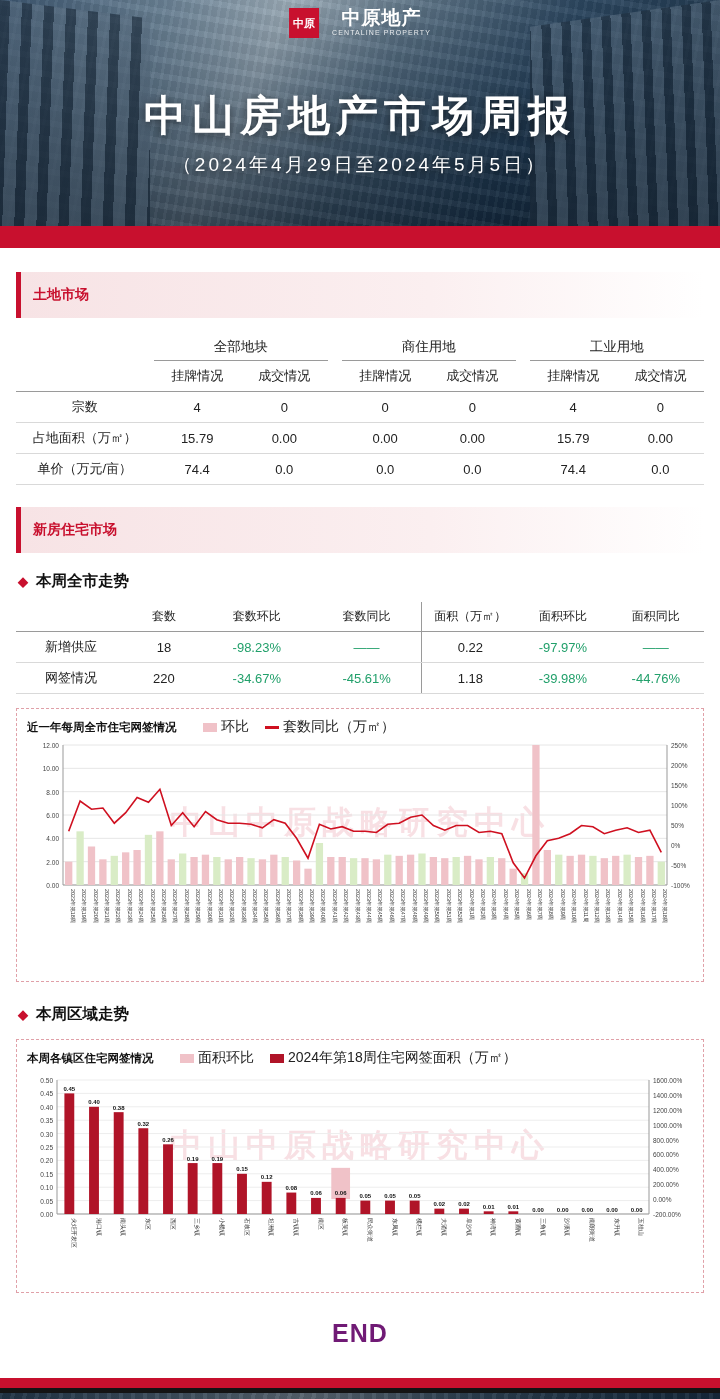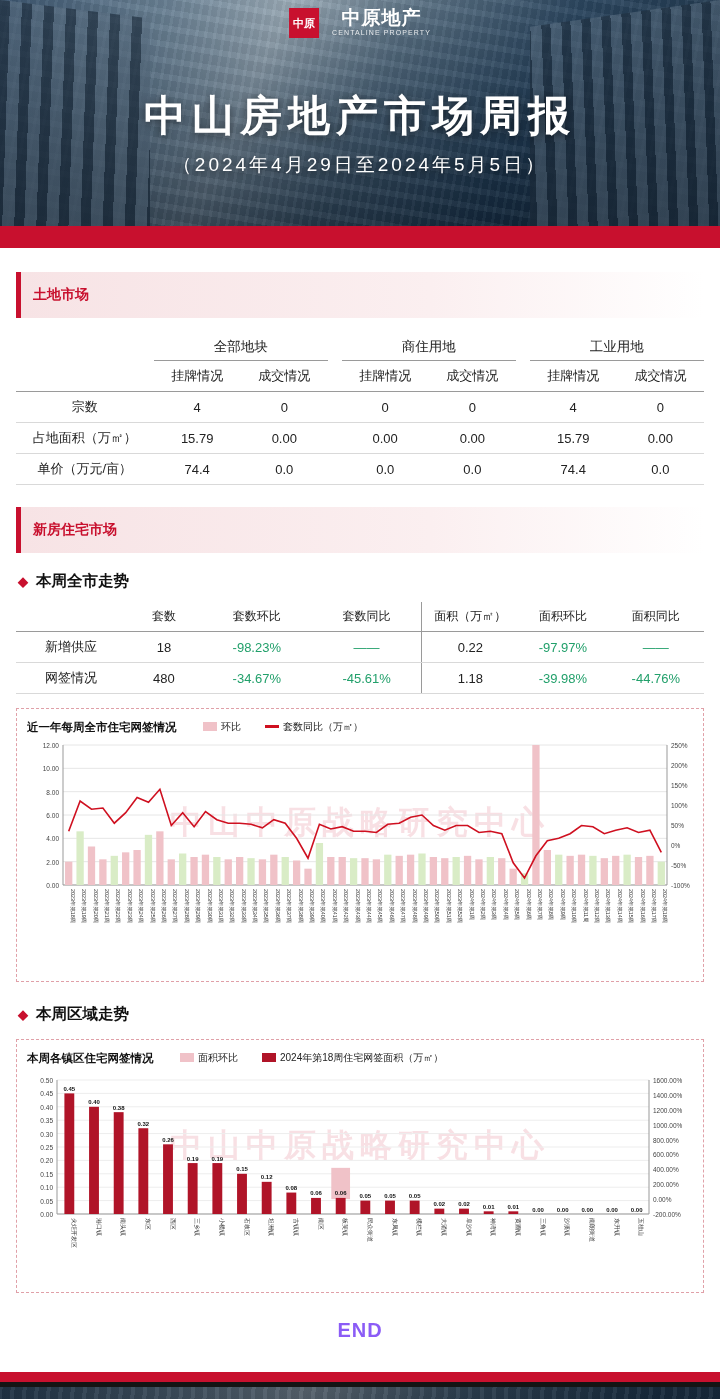--- a/index.html
+++ b/index.html
@@ -108,35 +108,35 @@
   .week-table td{ border-bottom:1px solid #d9d9d9; font-size:13px; padding:7px 2px;}
   .green{ color:#22a06b; }
   .vline{ border-left:1px solid #9a9a9a; }
 
   
   .chartbox{
     border:1px dashed #e0a0a8; margin-top:14px; padding:8px 6px 4px 6px; position:relative;
     background:#fff;
   }
   .chart-title{ font-size:11.5px; font-weight:bold; color:#111; margin:0 0 2px 4px; display:inline-block;}
-  .legend{ display:inline-flex; gap:24px; margin-left:22px; vertical-align:middle; font-size:10px;}
+  .legend{ display:inline-flex; gap:16px; margin-left:22px; vertical-align:middle; font-size:14px;}
   .legend span.sw{ display:inline-block; width:14px; height:9px; vertical-align:-1px; margin-right:4px;}
   .sw-pink{ background:#f0c2c8; }
   .sw-line{ background:#cf1020; height:3px !important; vertical-align:2px !important;}
   .sw-dark{ background:#b01428; }
   .watermark{
     position:absolute; left:0; right:0; top:42%; transform:translateY(-50%);
     text-align:center; font-size:32px; font-weight:bold;
     color: rgba(200,16,46,0.13); letter-spacing:6px; pointer-events:none; white-space:nowrap;
   }
   .plot{ position:relative; }
   svg{ display:block; }
 
   .end{
-    text-align:center; font-size:20px; font-weight:bold; color:#8b5cf6;
+    text-align:center; font-size:25px; font-weight:bold; color:#701a75;
     padding:26px 0 20px 0; letter-spacing:1px;
   }
 
   
   .footer{
     position:relative; height:148px; color:#fff;
     background:
       linear-gradient(180deg, rgba(8,20,32,.55), rgba(8,20,32,.8)),
       linear-gradient(115deg,#3d5a74 0%, #8aa0b2 25%, #c3cfd8 40%, #5d788e 60%, #2b4660 85%);
     overflow:hidden;
@@ -263,21 +263,21 @@
         <td>新增供应</td>
         <td>18</td>
         <td class="green">-98.23%</td>
         <td class="green">——</td>
         <td class="vline">0.22</td>
         <td class="green">-97.97%</td>
         <td class="green">——</td>
       </tr>
       <tr>
         <td>网签情况</td>
-        <td>480</td>
+        <td>220</td>
         <td class="green">-34.67%</td>
         <td class="green">-45.61%</td>
         <td class="vline">1.18</td>
         <td class="green">-39.98%</td>
         <td class="green">-44.76%</td>
       </tr>
     </tbody>
       </table>
 
     <div class="chartbox">

